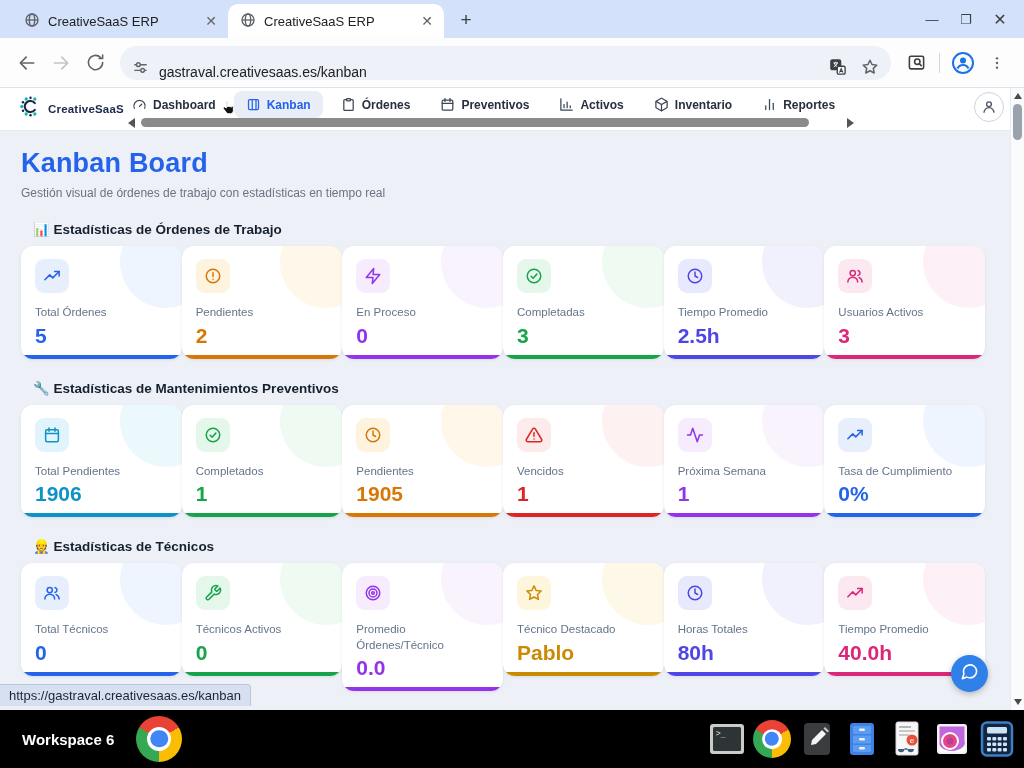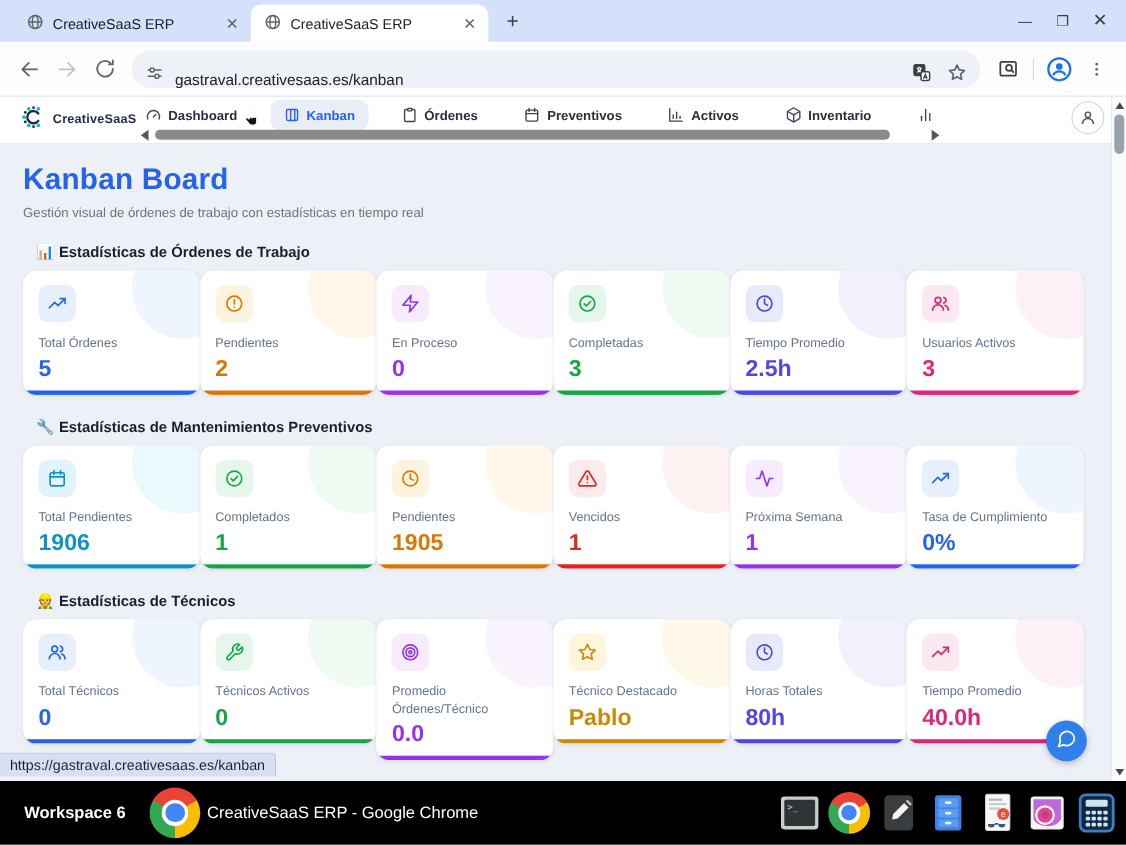--- a/index.html
+++ b/index.html
@@ -36,21 +36,21 @@
   
   .webarea{position:absolute;top:88px;left:0;right:0;bottom:58px;background:#edf1f7;overflow:hidden;}
 
   
   .appnav{position:absolute;top:0;left:0;width:1010px;height:42px;background:#fff;
     border-bottom:1px solid #e7eaf0;}
   .brand{position:absolute;left:10px;top:4px;height:33px;display:flex;align-items:center;
     gap:5px;padding:0 8px;background:#fff;}
   .brand .bname{font-size:11.5px;font-weight:bold;color:#1b2a4a;letter-spacing:.2px;}
   .navscroller{position:absolute;left:128px;top:3px;width:722px;overflow:hidden;
-    display:flex;align-items:flex-end;gap:18px;white-space:nowrap;}
+    display:flex;align-items:flex-end;gap:6px;white-space:nowrap;}
   .nav-item{display:inline-flex;align-items:center;gap:6px;padding:6px 12px;border-radius:8px;
     font-size:12px;font-weight:bold;color:#27303f;flex:0 0 auto;}
   .nav-item:first-child{margin-left:-8px;}
   .nav-item .nicon{display:grid;place-items:center;color:#3d4656;}
   .nav-item.active{background:#e8edf6;color:#2563eb;}
   .nav-item.active .nicon{color:#2563eb;}
   .userblock{position:absolute;right:6px;top:4px;display:flex;align-items:center;gap:8px;}
   .uinfo{text-align:right;line-height:1.25;}
   .uname{font-size:12px;font-weight:bold;color:#1f2937;max-width:128px;overflow:hidden;
     white-space:nowrap;}
@@ -606,21 +606,20 @@
       <div class="vthumb"></div>
       <div class="varrow down"></div>
     </div>
   </div>
 
   <div class="taskbar">
     <span class="ws">Workspace 6</span>
     <div class="tb-chrome">
         <div class="chrome-ball"></div>
       </div>
-    <span class="tb-title">CreativeSaaS ERP - Google Chrome</span>
 
     <div class="tray">
       <div class="ticon">
         <svg width="38" height="38" viewBox="0 0 38 38">
             <rect x="2" y="4" width="34" height="30" rx="3" fill="#c9cdc9"></rect>
             <rect x="5" y="7" width="28" height="24" rx="1.5" fill="#2e3436"></rect>
             <text x="8" y="16" font-size="8" fill="#d3d7cf" font-family="monospace">&gt;_</text>
           </svg>
       </div>
       <div class="ticon">

